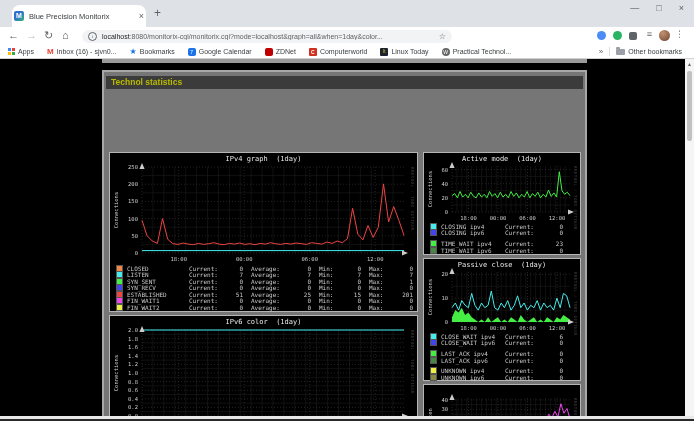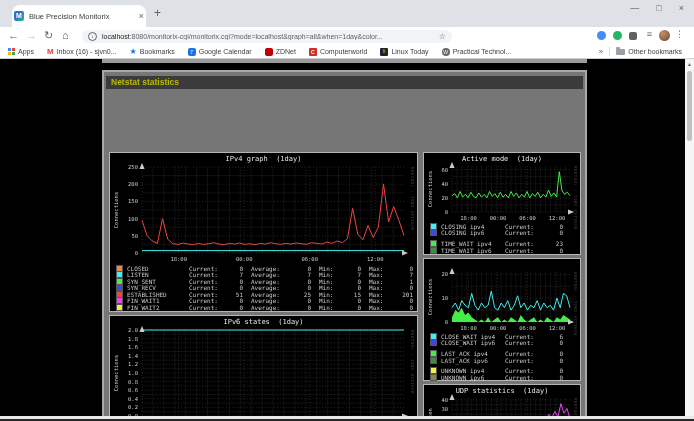--- a/index.html
+++ b/index.html
@@ -158,21 +158,21 @@
       <span class="bk">
           <span class="ic-folder"></span>
           <span>Other bookmarks</span>
         </span>
     </div>
   </div>
 
   <div class="content">
     <div class="topstrip"></div>
     <div class="panel">
-      <div class="sec-hdr">Netstat statistics</div>
+      <div class="sec-hdr">Technol statistics</div>
     </div>
 
     <div class="gbox" id="box-ipv4">
         <div class="g-title">IPv4 graph  (1day)</div>
         <div class="g-ylab" style="top: 57px;">Connections</div>
         <svg width="262" height="86" style="position: absolute; overflow: visible; left: 32px; top: 14px;">
           <line x1="10.916666666666666" y1="0" x2="10.916666666666666" y2="86" stroke="#1d1d1d" stroke-width="0.6"></line>
           <line x1="21.833333333333332" y1="0" x2="21.833333333333332" y2="86" stroke="#1d1d1d" stroke-width="0.6"></line>
           <line x1="32.75" y1="0" x2="32.75" y2="86" stroke="#1d1d1d" stroke-width="0.6"></line>
           <line x1="43.666666666666664" y1="0" x2="43.666666666666664" y2="86" stroke="#1d1d1d" stroke-width="0.6"></line>
@@ -308,21 +308,21 @@
             <span class="lkey" style="width: 40px;">Average:</span>
             <span class="lval" style="width: 20px; margin-right: 8px;">0</span>
             <span class="lkey" style="width: 22px;">Min:</span>
             <span class="lval" style="width: 20px; margin-right: 8px;">0</span>
             <span class="lkey" style="width: 24px;">Max:</span>
             <span class="lval" style="width: 20px;">0</span>
           </div>
         </div>
       </div>
     <div class="gbox" id="box-ipv6">
-        <div class="g-title">IPv6 states  (1day)</div>
+        <div class="g-title">IPv6 color  (1day)</div>
         <div class="g-ylab" style="top: 57px;">Connections</div>
         <svg width="262" height="86" style="position: absolute; overflow: visible; left: 32px; top: 14px;">
           <line x1="10.916666666666666" y1="0" x2="10.916666666666666" y2="86" stroke="#1d1d1d" stroke-width="0.6"></line>
           <line x1="21.833333333333332" y1="0" x2="21.833333333333332" y2="86" stroke="#1d1d1d" stroke-width="0.6"></line>
           <line x1="32.75" y1="0" x2="32.75" y2="86" stroke="#1d1d1d" stroke-width="0.6"></line>
           <line x1="43.666666666666664" y1="0" x2="43.666666666666664" y2="86" stroke="#1d1d1d" stroke-width="0.6"></line>
           <line x1="54.583333333333336" y1="0" x2="54.583333333333336" y2="86" stroke="#1d1d1d" stroke-width="0.6"></line>
           <line x1="65.5" y1="0" x2="65.5" y2="86" stroke="#1d1d1d" stroke-width="0.6"></line>
           <line x1="76.41666666666667" y1="0" x2="76.41666666666667" y2="86" stroke="#1d1d1d" stroke-width="0.6"></line>
           <line x1="87.33333333333333" y1="0" x2="87.33333333333333" y2="86" stroke="#1d1d1d" stroke-width="0.6"></line>
@@ -461,20 +461,21 @@
           </div>
           <div class="lrow lrow-r">
             <span class="lsq" style="background: rgb(68, 136, 68);"></span>
             <span class="llab" style="width: 64px;">TIME_WAIT ipv6</span>
             <span class="lkey" style="width: 40px;">Current:</span>
             <span class="lval" style="width: 18px;">0</span>
           </div>
         </div>
       </div>
     <div class="gbox" id="box-passive">
+        <div class="g-title">Passive close  (1day)</div>
         <div class="g-ylab" style="top: 38px;">Connections</div>
         <svg width="118" height="50" style="position: absolute; overflow: visible; left: 28px; top: 13px;">
           <line x1="4.916666666666667" y1="0" x2="4.916666666666667" y2="50" stroke="#1d1d1d" stroke-width="0.6"></line>
           <line x1="9.833333333333334" y1="0" x2="9.833333333333334" y2="50" stroke="#1d1d1d" stroke-width="0.6"></line>
           <line x1="14.75" y1="0" x2="14.75" y2="50" stroke="#1d1d1d" stroke-width="0.6"></line>
           <line x1="19.666666666666668" y1="0" x2="19.666666666666668" y2="50" stroke="#1d1d1d" stroke-width="0.6"></line>
           <line x1="24.583333333333332" y1="0" x2="24.583333333333332" y2="50" stroke="#1d1d1d" stroke-width="0.6"></line>
           <line x1="29.5" y1="0" x2="29.5" y2="50" stroke="#1d1d1d" stroke-width="0.6"></line>
           <line x1="34.416666666666664" y1="0" x2="34.416666666666664" y2="50" stroke="#1d1d1d" stroke-width="0.6"></line>
           <line x1="39.333333333333336" y1="0" x2="39.333333333333336" y2="50" stroke="#1d1d1d" stroke-width="0.6"></line>
@@ -549,21 +550,20 @@
           </div>
           <div class="lrow lrow-r">
             <span class="lsq" style="background: rgb(136, 136, 68);"></span>
             <span class="llab" style="width: 64px;">UNKNOWN ipv6</span>
             <span class="lkey" style="width: 40px;">Current:</span>
             <span class="lval" style="width: 18px;">0</span>
           </div>
         </div>
       </div>
     <div class="gbox" id="box-udp">
-        <div class="g-title">UDP statistics  (1day)</div>
         <div class="g-ylab" style="top: 33px;">Listen</div>
         <svg width="118" height="40" style="position: absolute; overflow: visible; left: 28px; top: 13px;">
           <line x1="4.916666666666667" y1="0" x2="4.916666666666667" y2="40" stroke="#1d1d1d" stroke-width="0.6"></line>
           <line x1="9.833333333333334" y1="0" x2="9.833333333333334" y2="40" stroke="#1d1d1d" stroke-width="0.6"></line>
           <line x1="14.75" y1="0" x2="14.75" y2="40" stroke="#1d1d1d" stroke-width="0.6"></line>
           <line x1="19.666666666666668" y1="0" x2="19.666666666666668" y2="40" stroke="#1d1d1d" stroke-width="0.6"></line>
           <line x1="24.583333333333332" y1="0" x2="24.583333333333332" y2="40" stroke="#1d1d1d" stroke-width="0.6"></line>
           <line x1="29.5" y1="0" x2="29.5" y2="40" stroke="#1d1d1d" stroke-width="0.6"></line>
           <line x1="34.416666666666664" y1="0" x2="34.416666666666664" y2="40" stroke="#1d1d1d" stroke-width="0.6"></line>
           <line x1="39.333333333333336" y1="0" x2="39.333333333333336" y2="40" stroke="#1d1d1d" stroke-width="0.6"></line>

